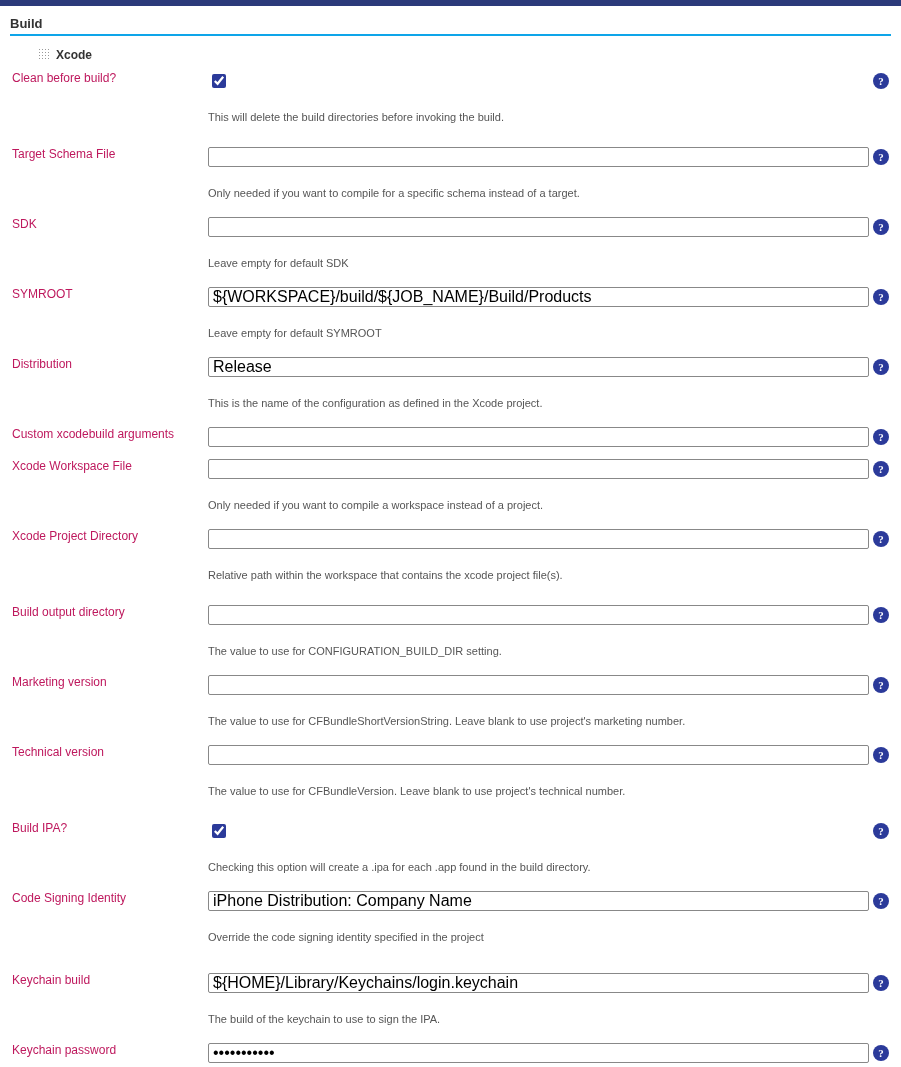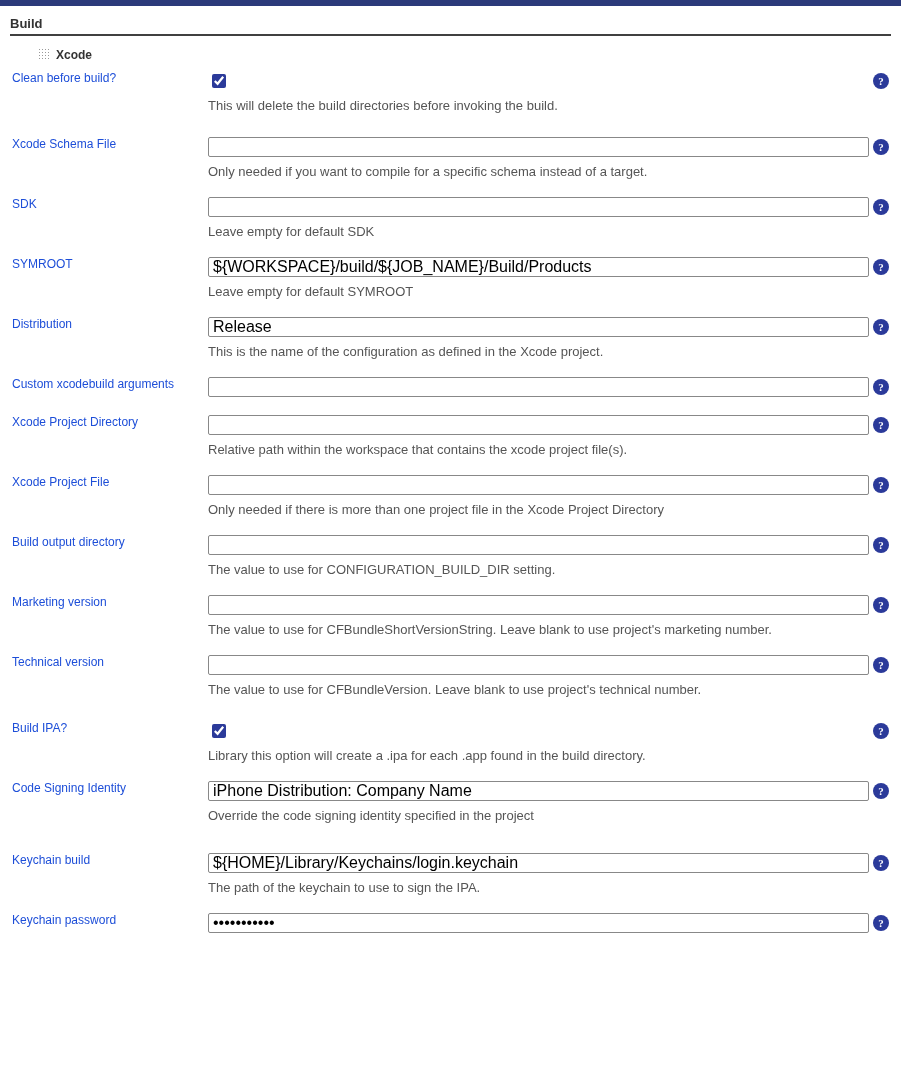--- a/index.html
+++ b/index.html
@@ -14,21 +14,21 @@
     height: 6px;
     background: #2b3a7a;
   }
   .container {
     padding: 8px 10px 20px 10px;
     width: 901px;
   }
   .section-title {
     font-weight: bold;
     font-size: 13px;
-    border-bottom: 2px solid #404040;
+    border-bottom: 2px solid #0ea5e9;
     padding: 2px 0 3px 0;
     margin-bottom: 10px;
   }
   .group-title {
     font-weight: bold;
     font-size: 12px;
     padding: 2px 0 6px 28px;
     display: flex;
     align-items: flex-start;
     gap: 6px;
@@ -46,21 +46,21 @@
   }
   table.form td {
     vertical-align: top;
     padding: 3px 2px;
   }
   td.label {
     width: 196px;
     padding-left: 42px;
     padding-top: 6px;
     font-size: 12px;
-    color: #1d4ed8;
+    color: #be185d;
   }
   td.field {
     position: relative;
   }
   .field-row {
     display: flex;
     align-items: center;
     gap: 4px;
   }
   .field-input {
@@ -87,23 +87,23 @@
     color: #fff;
     font-size: 11px;
     line-height: 16px;
     text-align: center;
     font-weight: bold;
     cursor: pointer;
     flex-shrink: 0;
     font-family: Georgia, serif;
   }
   .desc {
-    font-size: 13px;
+    font-size: 11px;
     color: #555;
-    margin-top: 7px;
+    margin-top: 20px;
     margin-bottom: 6px;
   }
   .spacer-row td { height: 4px; padding:0; }
 </style>
 </head>
 <body>
 
 <div class="topbar"></div>
 
 <div class="container">
@@ -130,21 +130,21 @@
         </tr>
         <tr class="spacer-row">
           <td></td>
           <td></td>
         </tr>
         <tr class="spacer-row">
           <td></td>
           <td></td>
         </tr>
         <tr>
-          <td class="label">Xcode Schema File</td>
+          <td class="label">Target Schema File</td>
           <td class="field">
             <div class="field-row">
               <div class="field-input"><input type="text" value="" style=""></div>
               <div class="help">?</div>
             </div>
             <div class="desc">Only needed if you want to compile for a specific schema instead of a target.</div>
           </td>
         </tr>
         <tr class="spacer-row">
           <td></td>
@@ -198,47 +198,47 @@
             <div class="field-row">
               <div class="field-input"><input type="text" value="" style=""></div>
               <div class="help">?</div>
             </div>
           </td>
         </tr>
         <tr class="spacer-row">
           <td></td>
           <td></td>
         </tr>
+        <tr>
+          <td class="label">Xcode Workspace File</td>
+          <td class="field">
+            <div class="field-row">
+              <div class="field-input"><input type="text" value="" style=""></div>
+              <div class="help">?</div>
+            </div>
+            <div class="desc">Only needed if you want to compile a workspace instead of a project.</div>
+          </td>
+        </tr>
         <tr class="spacer-row">
           <td></td>
           <td></td>
         </tr>
         <tr>
           <td class="label">Xcode Project Directory</td>
           <td class="field">
             <div class="field-row">
               <div class="field-input"><input type="text" value="" style=""></div>
               <div class="help">?</div>
             </div>
             <div class="desc">Relative path within the workspace that contains the xcode project file(s).</div>
           </td>
         </tr>
         <tr class="spacer-row">
           <td></td>
           <td></td>
-        </tr>
-        <tr>
-          <td class="label">Xcode Project File</td>
-          <td class="field">
-            <div class="field-row">
-              <div class="field-input"><input type="text" value="" style=""></div>
-              <div class="help">?</div>
-            </div>
-            <div class="desc">Only needed if there is more than one project file in the Xcode Project Directory</div>
-          </td>
         </tr>
         <tr class="spacer-row">
           <td></td>
           <td></td>
         </tr>
         <tr>
           <td class="label">Build output directory</td>
           <td class="field">
             <div class="field-row">
               <div class="field-input"><input type="text" value="" style=""></div>
@@ -285,21 +285,21 @@
         </tr>
         <tr>
           <td class="label">Build IPA?</td>
           <td class="field">
             <div class="field-row">
               <div class="field-input" style="flex: 1 1 0%; display: flex; align-items: center;">
                 <input type="checkbox" checked="" style="">
               </div>
               <div class="help">?</div>
             </div>
-            <div class="desc">Library this option will create a .ipa for each .app found in the build directory.</div>
+            <div class="desc">Checking this option will create a .ipa for each .app found in the build directory.</div>
           </td>
         </tr>
         <tr class="spacer-row">
           <td></td>
           <td></td>
         </tr>
         <tr>
           <td class="label">Code Signing Identity</td>
           <td class="field">
             <div class="field-row">
@@ -321,21 +321,21 @@
           <td></td>
           <td></td>
         </tr>
         <tr>
           <td class="label">Keychain build</td>
           <td class="field">
             <div class="field-row">
               <div class="field-input"><input type="text" value="${HOME}/Library/Keychains/login.keychain" style=""></div>
               <div class="help">?</div>
             </div>
-            <div class="desc">The path of the keychain to use to sign the IPA.</div>
+            <div class="desc">The build of the keychain to use to sign the IPA.</div>
           </td>
         </tr>
         <tr class="spacer-row">
           <td></td>
           <td></td>
         </tr>
         <tr>
           <td class="label">Keychain password</td>
           <td class="field">
             <div class="field-row">

